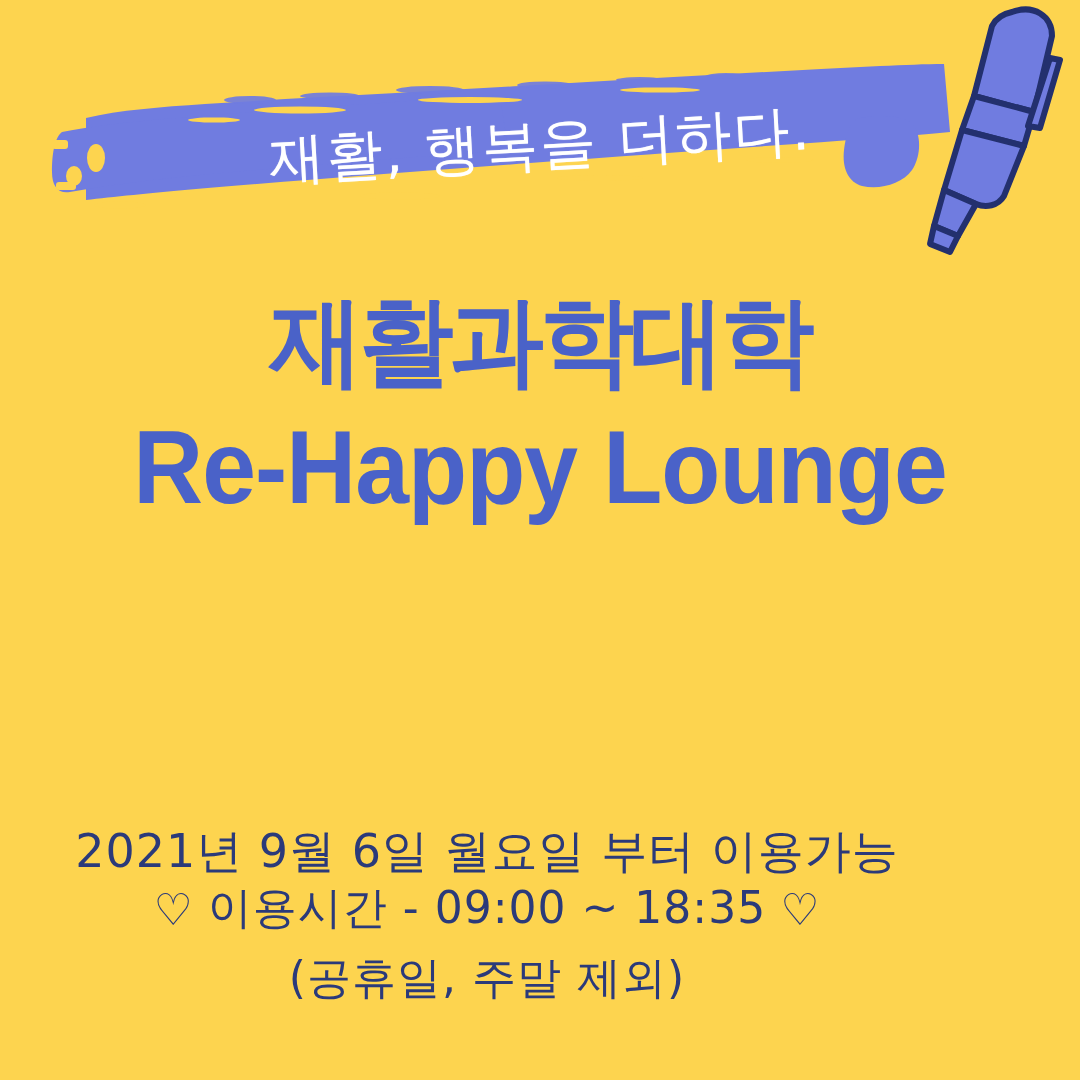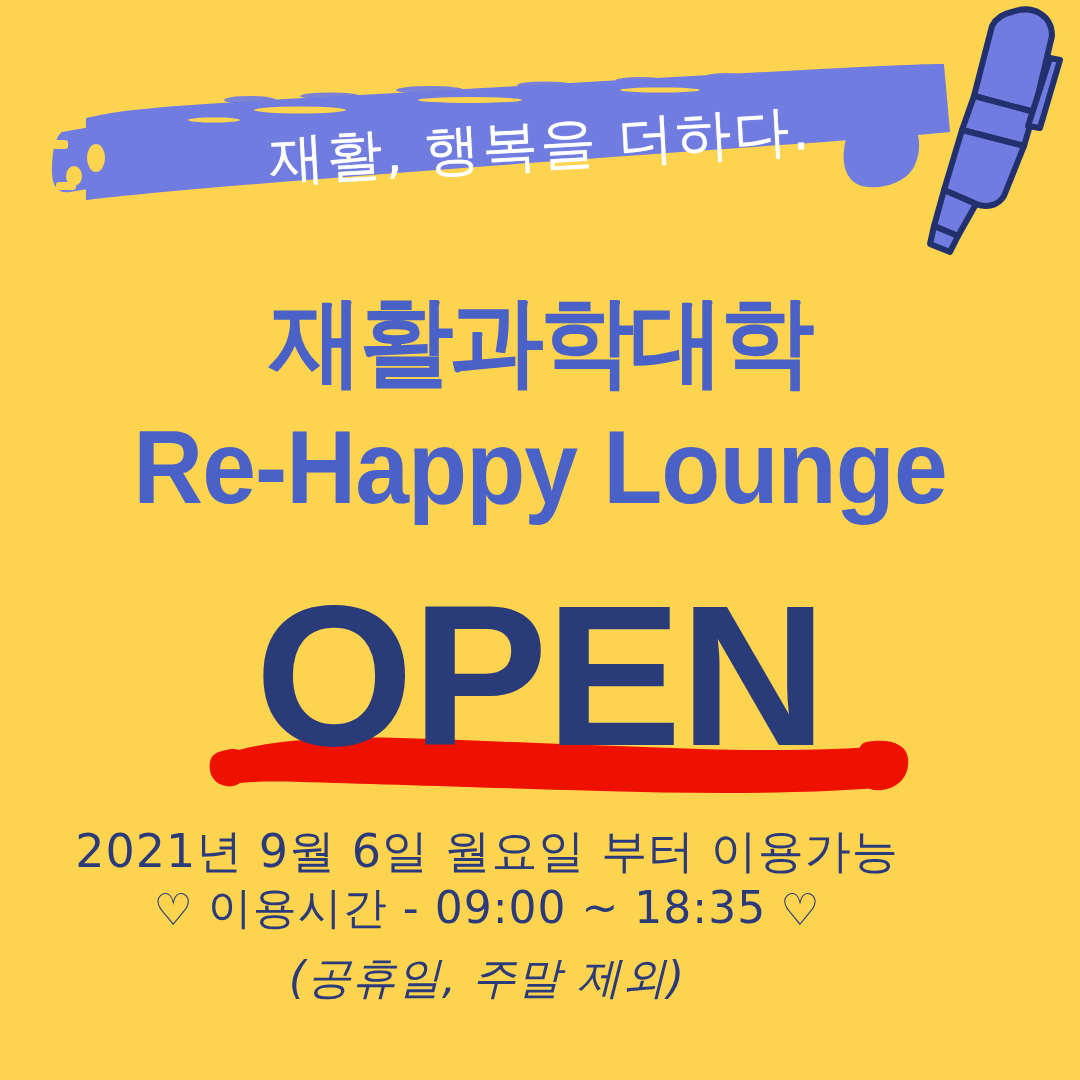--- a/index.html
+++ b/index.html
@@ -136,21 +136,20 @@
   }
   .note-line-2 {
     font-size: 44px;
     line-height: 1.55;
     letter-spacing: 1px;
   }
   .note-line-3 {
     font-size: 44px;
     line-height: 1.55;
     letter-spacing: 1px;
-    font-style: italic;
   }
   .heart-glyph {
     display: inline-block;
     vertical-align: -2px;
     margin: 0 14px;
   }
 </style>
 </head>
 <body>
 
@@ -237,49 +236,20 @@
         <path d="M 934,226 L 958,236 L 950,252 L 930,244 Z"></path>
       </g>
     </svg>
 
     <div class="banner-text">재활, 행복을 더하다.</div>
   </div>
 
   <div class="title-ko">재활과학대학</div>
   <div class="title-en">Re-Happy Lounge</div>
 
-  <div class="open-block">
-    <svg class="red-stroke-svg" viewBox="0 0 1080 260" preserveAspectRatio="none">
-      <path fill="#EE1100" d="
-        M 232,192
-        C 270,180 330,176 400,178
-        C 500,181 600,186 700,189
-        C 770,191 840,190 884,186
-        C 902,184 908,192 906,204
-        C 904,218 894,226 876,228
-        C 800,234 700,234 600,231
-        C 490,228 380,224 300,222
-        C 268,221 244,222 232,224
-        C 218,226 210,218 212,206
-        C 214,197 221,195 232,192 Z"></path>
-
-      <path fill="#EE1100" d="
-        M 866,182 C 890,178 906,184 908,198
-        C 910,214 900,228 882,230
-        C 868,232 858,224 858,208
-        C 858,194 858,184 866,182 Z"></path>
-
-      <path fill="#EE1100" d="
-        M 226,190 C 240,186 250,194 248,208
-        C 246,222 236,228 226,226
-        C 214,224 208,214 210,202
-        C 212,193 218,192 226,190 Z"></path>
-    </svg>
-    <div class="open-word">OPEN</div>
-  </div>
 
   <div class="notes">
     <span class="note-line note-line-1">2021년 9월 6일 월요일 부터 이용가능</span>
 
     <span class="note-line note-line-2">
       <span class="heart-glyph">♡</span><span>이용시간 - 09:00 ~ 18:35</span><span class="heart-glyph">♡</span>
     </span>
 
     <span class="note-line note-line-3">(공휴일, 주말 제외)</span>
   </div>

